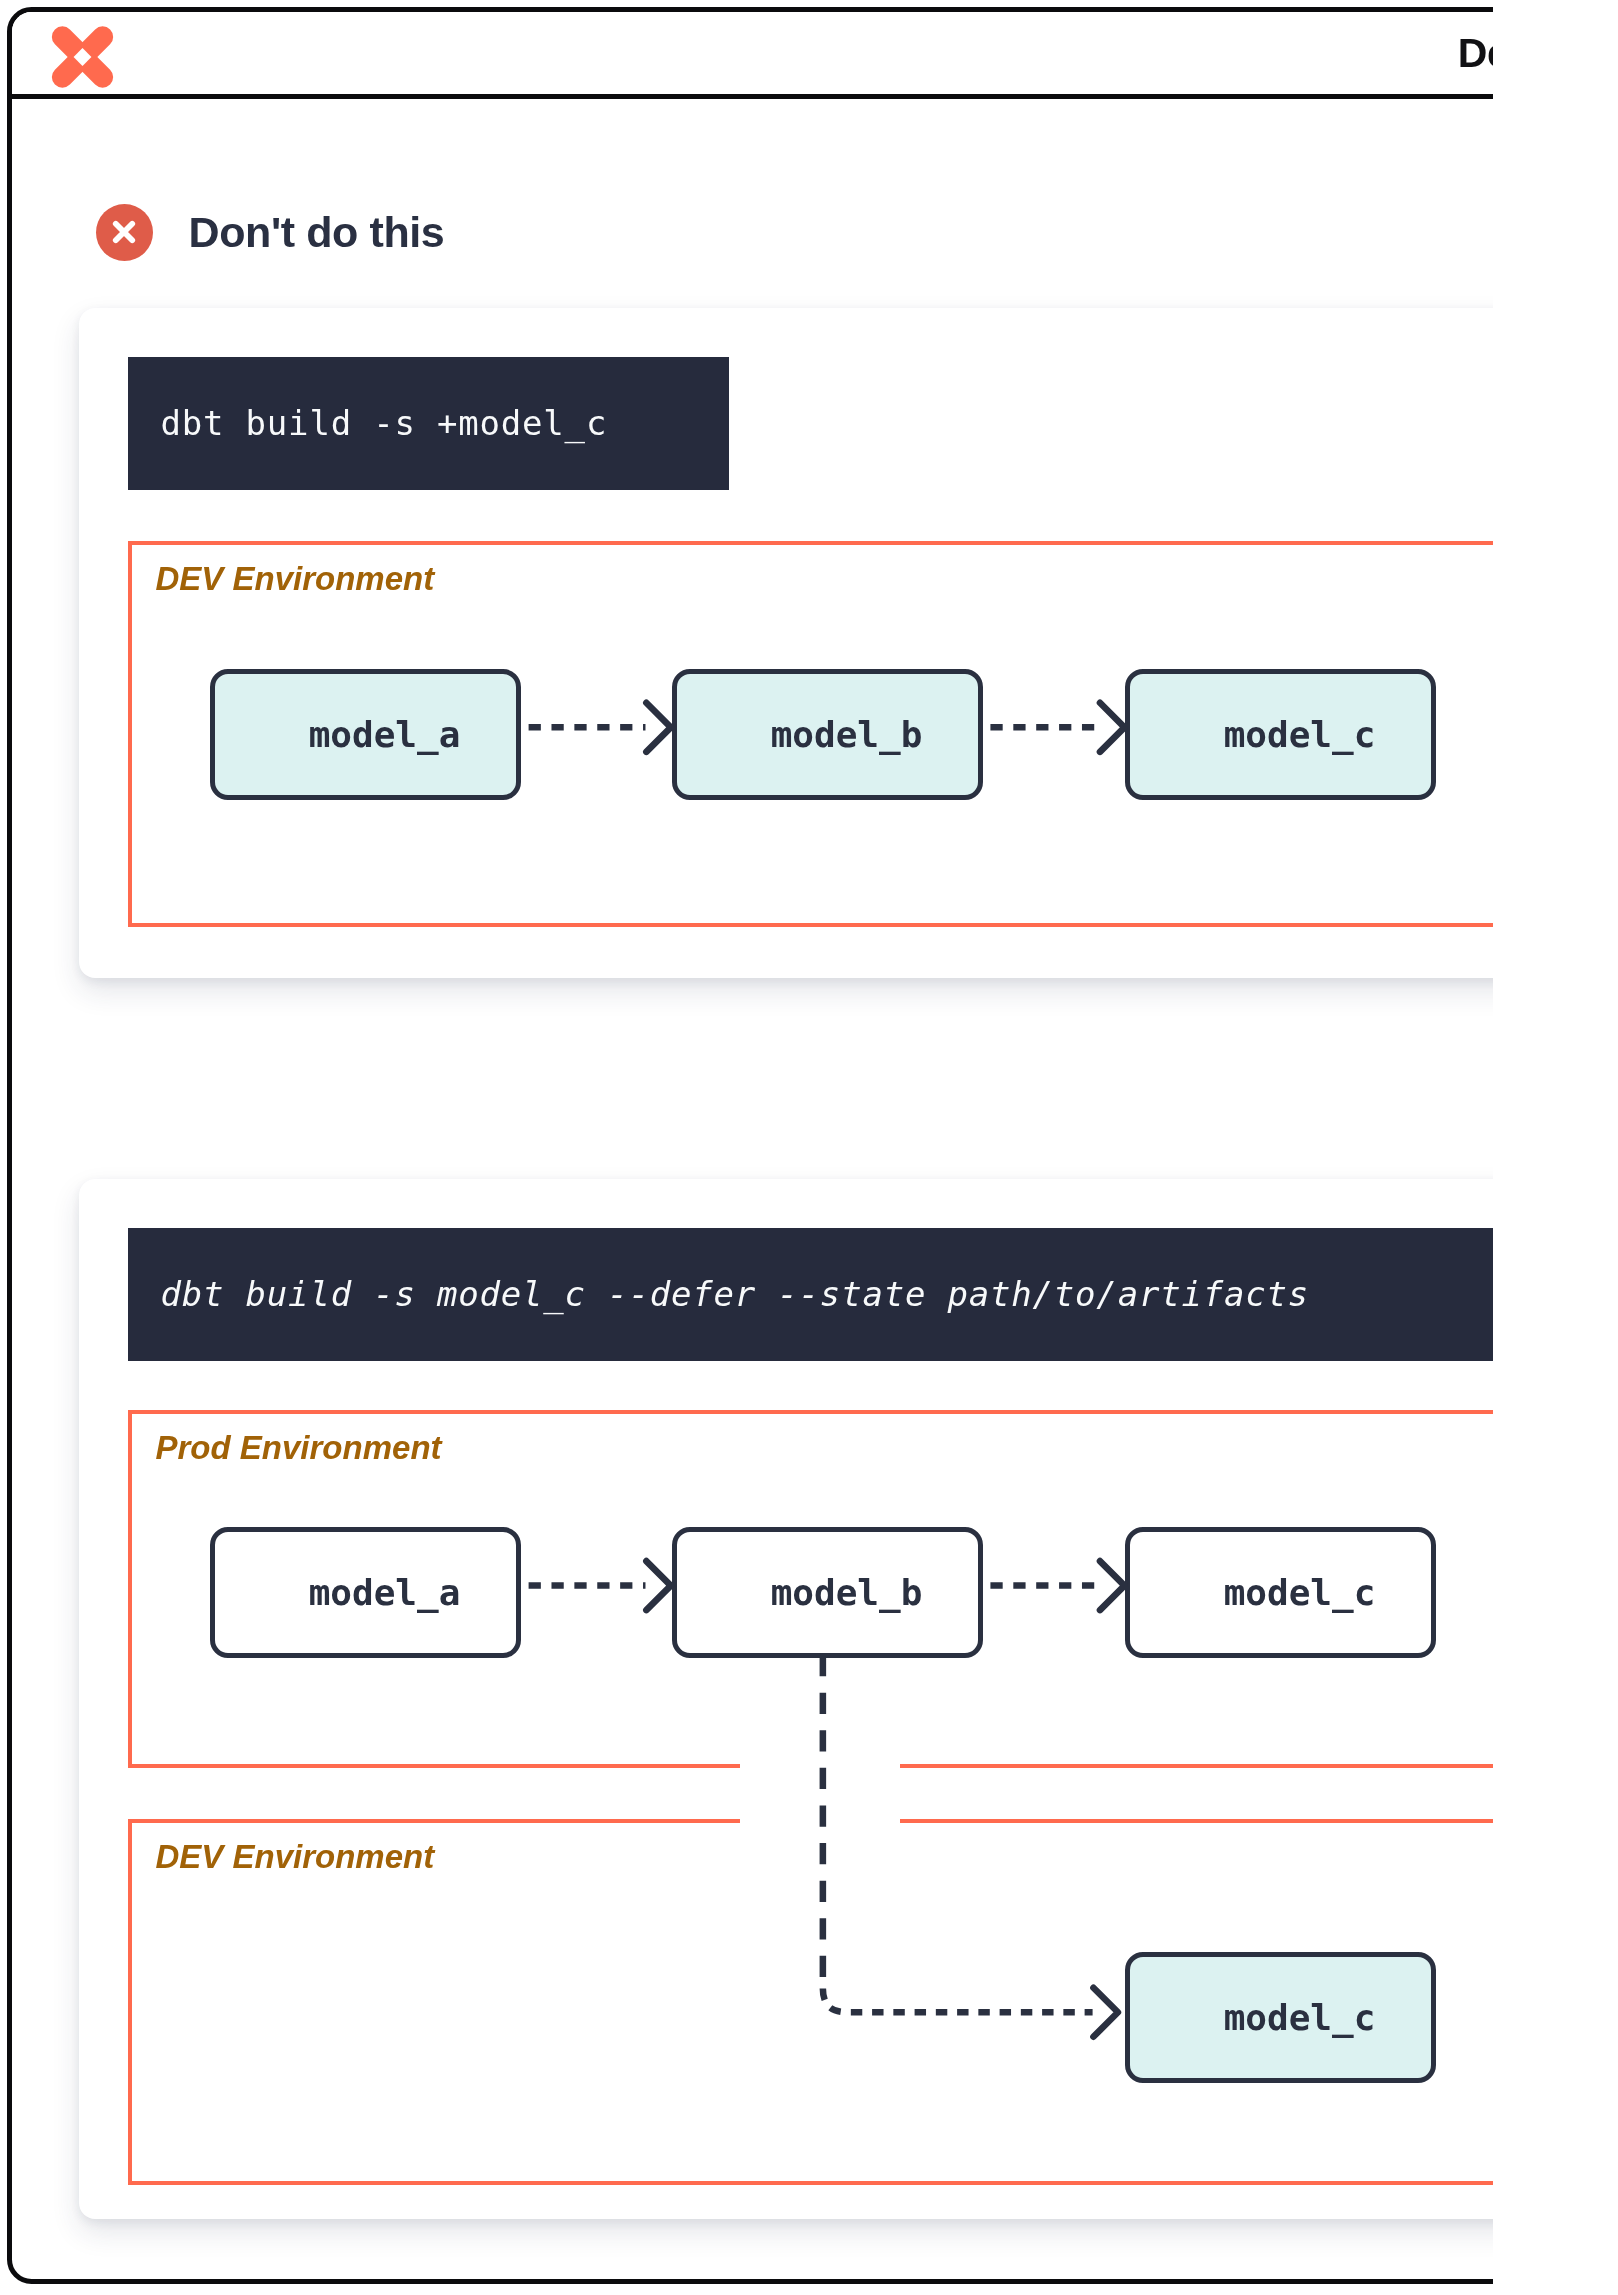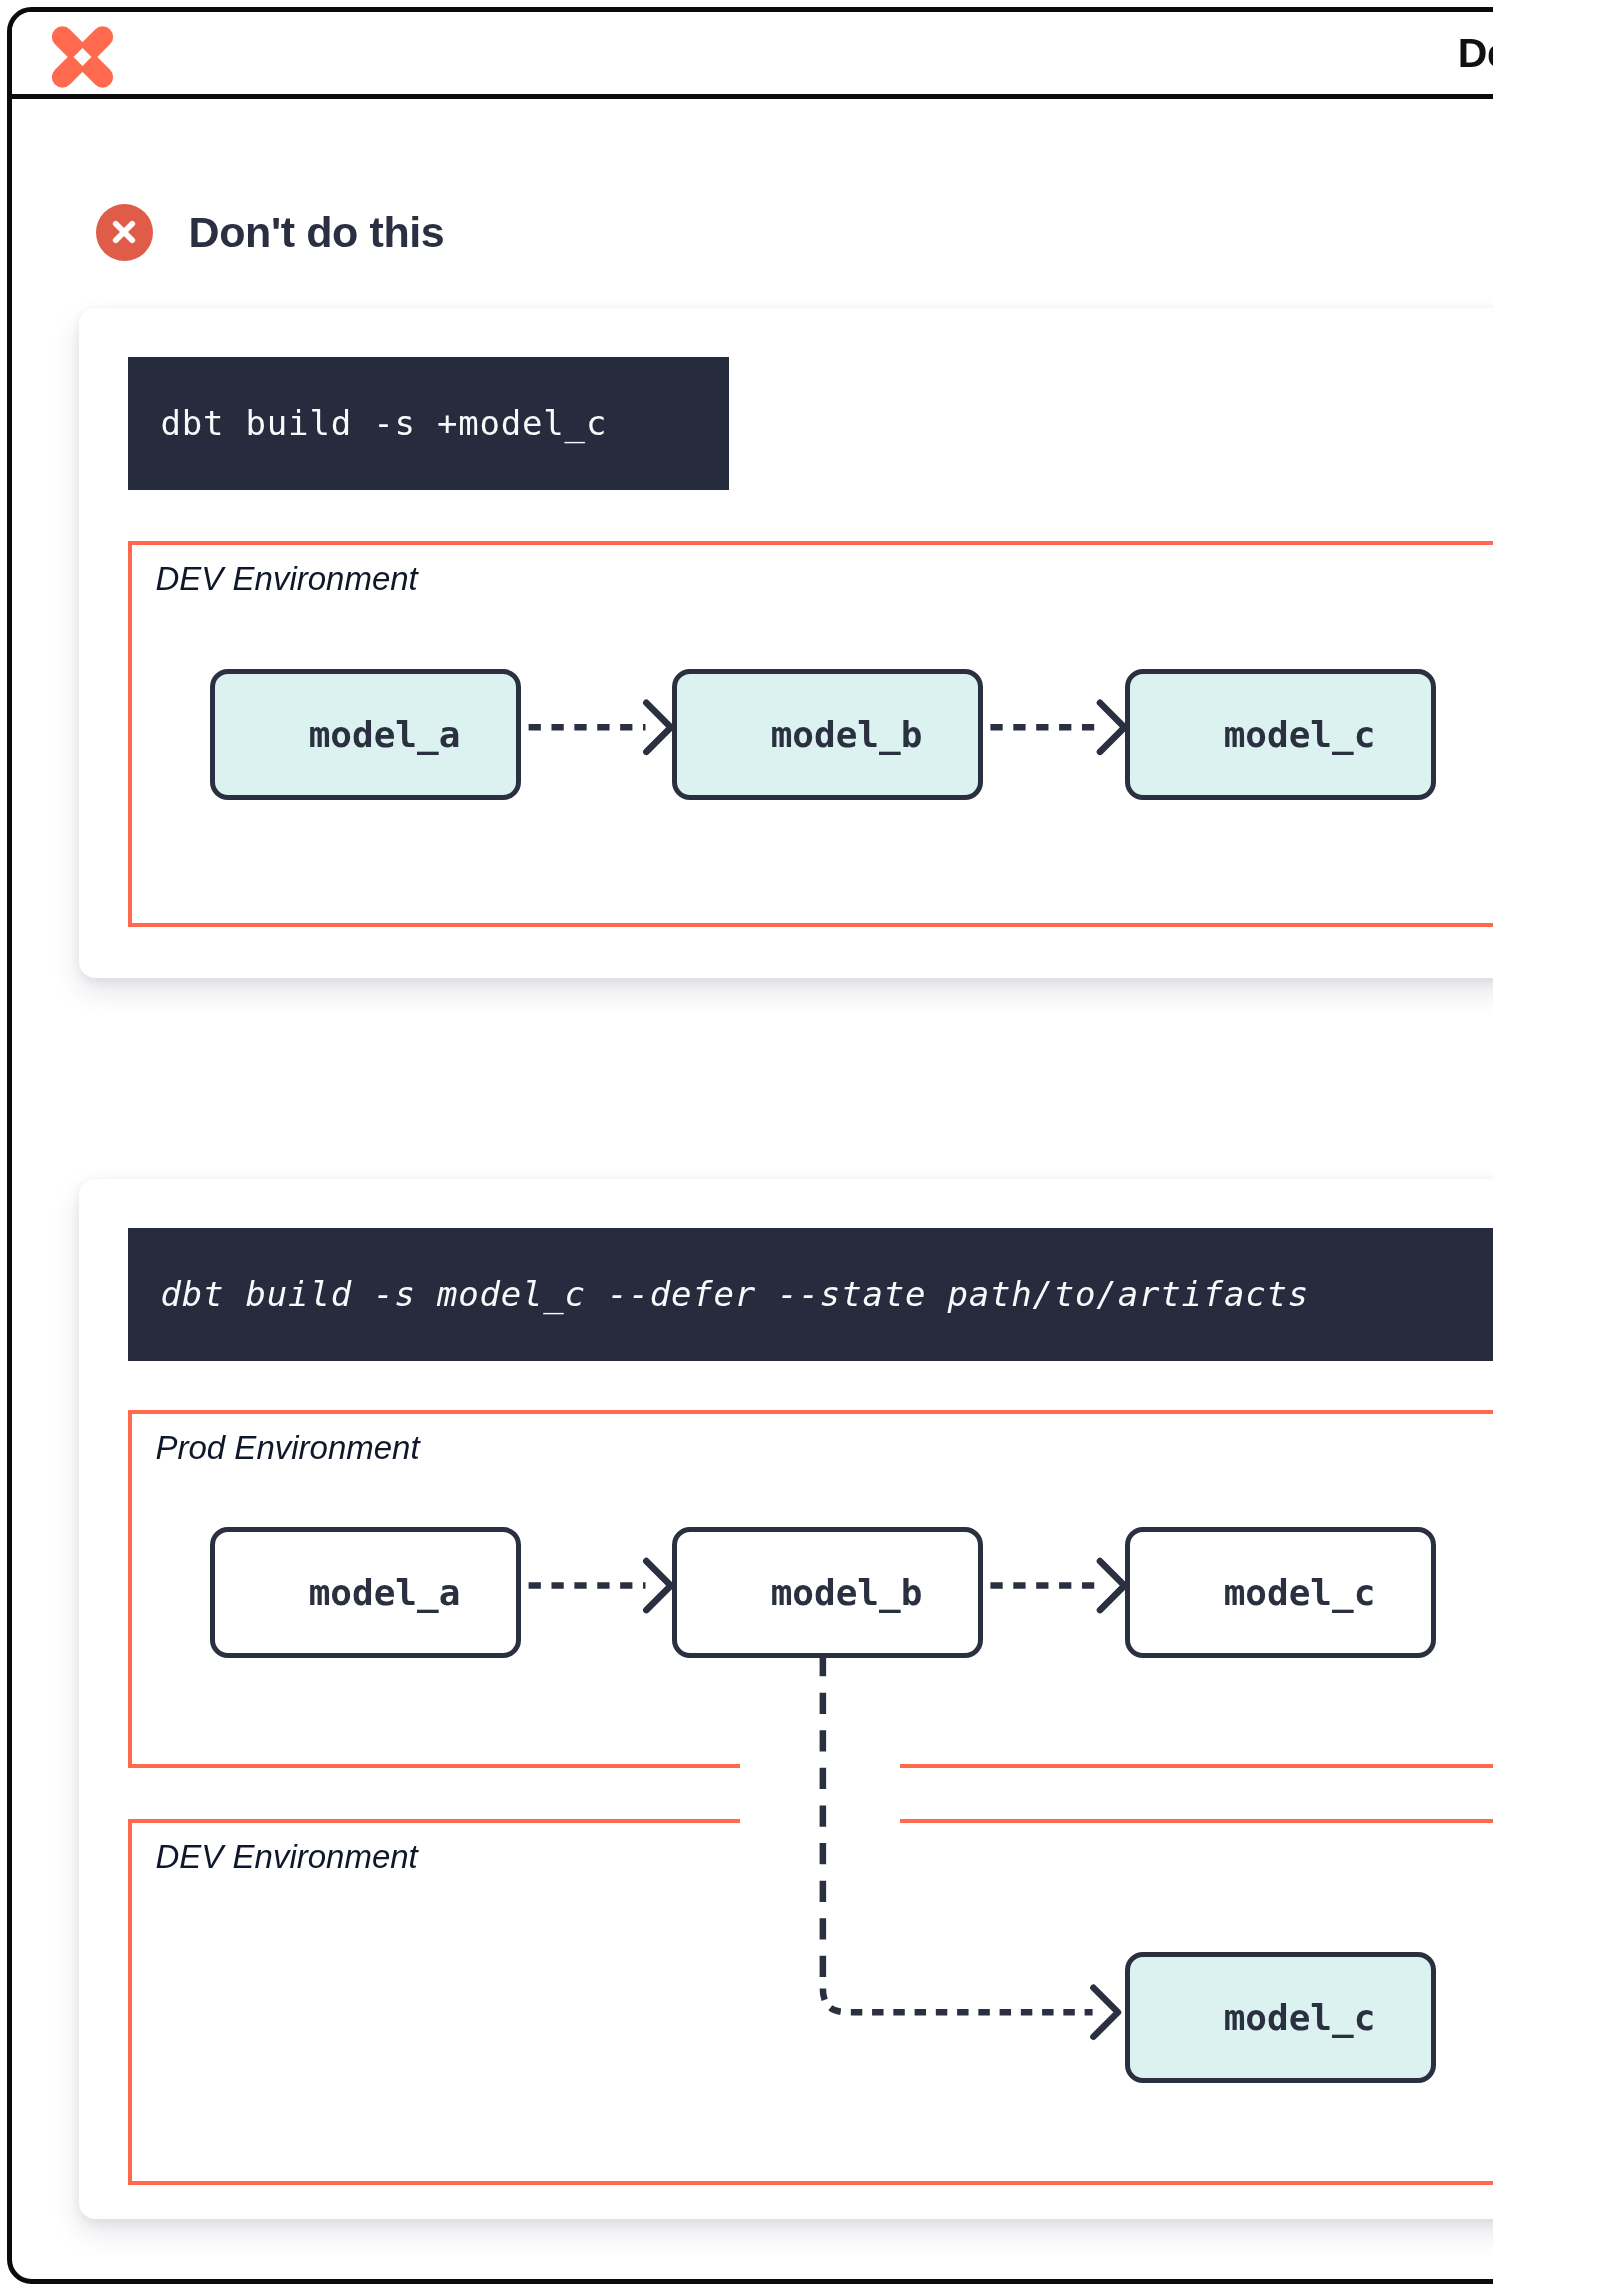--- a/index.html
+++ b/index.html
@@ -46,22 +46,22 @@
     font-family:"DejaVu Sans Mono",monospace;font-size:34px;
     display:flex;align-items:center;padding-left:33px;box-sizing:border-box;
     white-space:pre;letter-spacing:0.8px;
   }
   
   .env{
     position:absolute;border:4.9px solid #FF6A4E;box-sizing:border-box;
     background:transparent;
   }
   .env-label{
-    position:absolute;font-size:33px;font-weight:400;font-style:italic;
-    color:#0f172a;letter-spacing:0;
+    position:absolute;font-size:33px;font-weight:700;font-style:italic;
+    color:#a16207;letter-spacing:0;
   }
   
   .model{
     position:absolute;width:311px;height:131px;border:5.7px solid #2A3040;
     border-radius:18px;box-sizing:border-box;
     display:flex;align-items:center;justify-content:center;
     font-family:"DejaVu Sans Mono",monospace;font-size:36px;font-weight:700;
     color:#2A3040;background:#ffffff;padding-left:39px;
   }
   .model.teal{background:#DCF2F1;}

